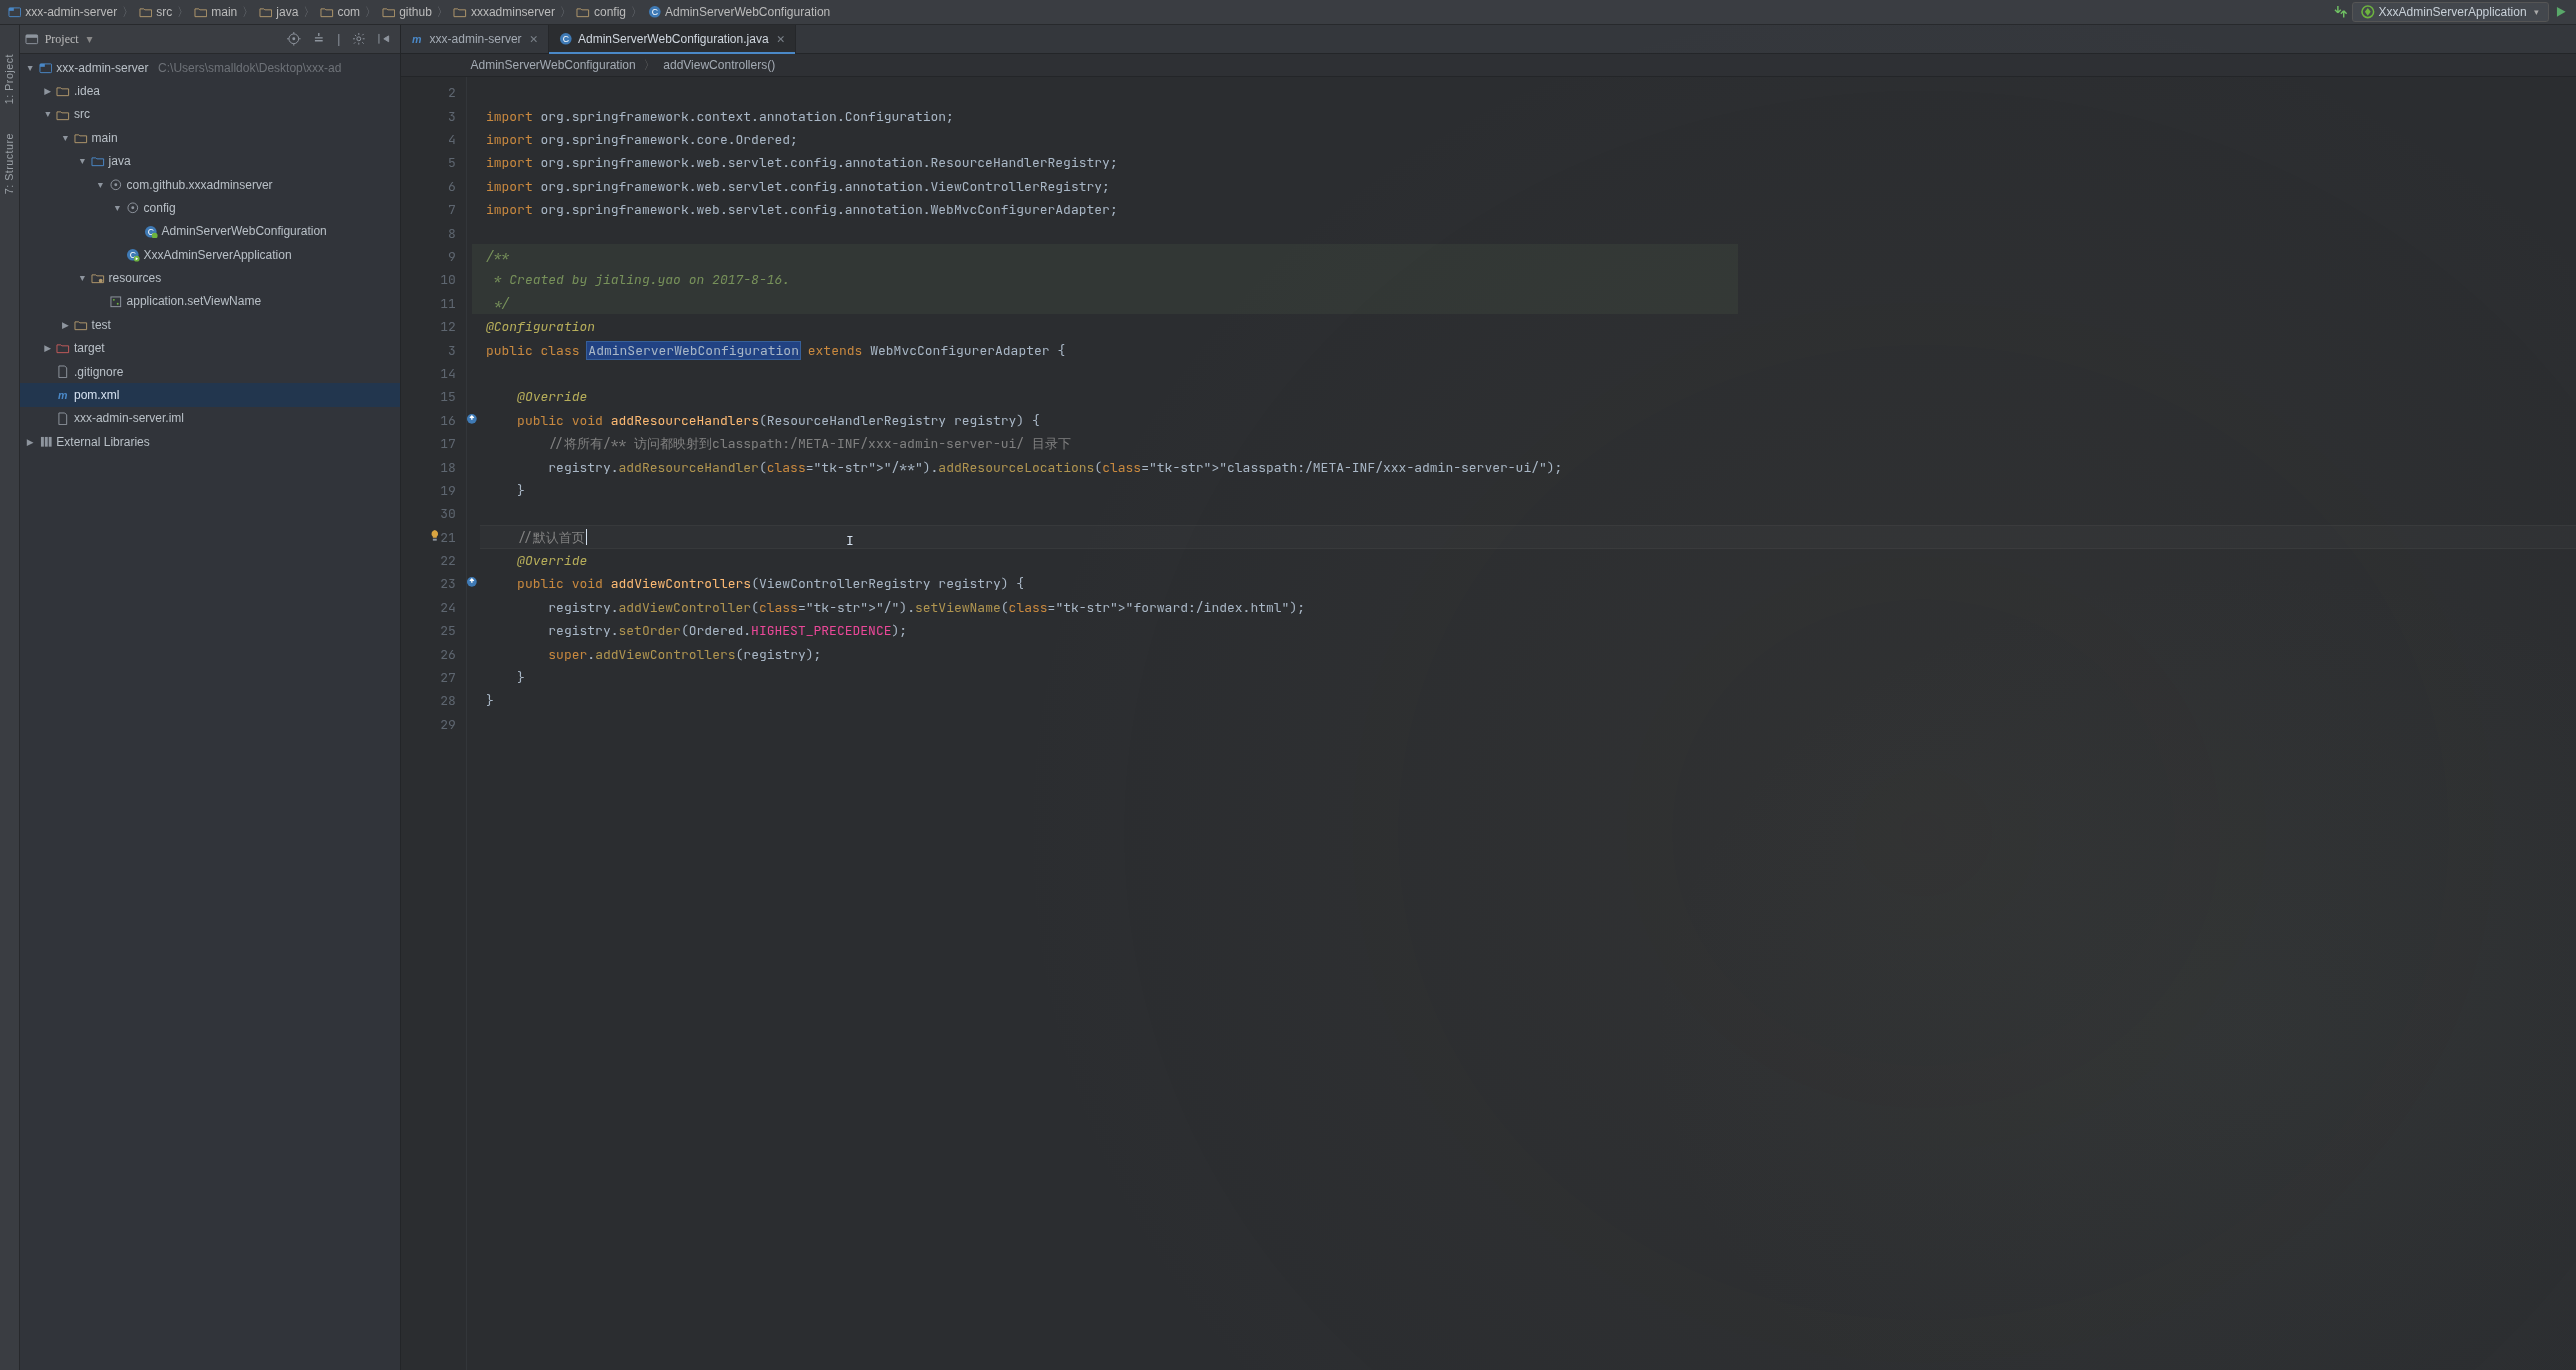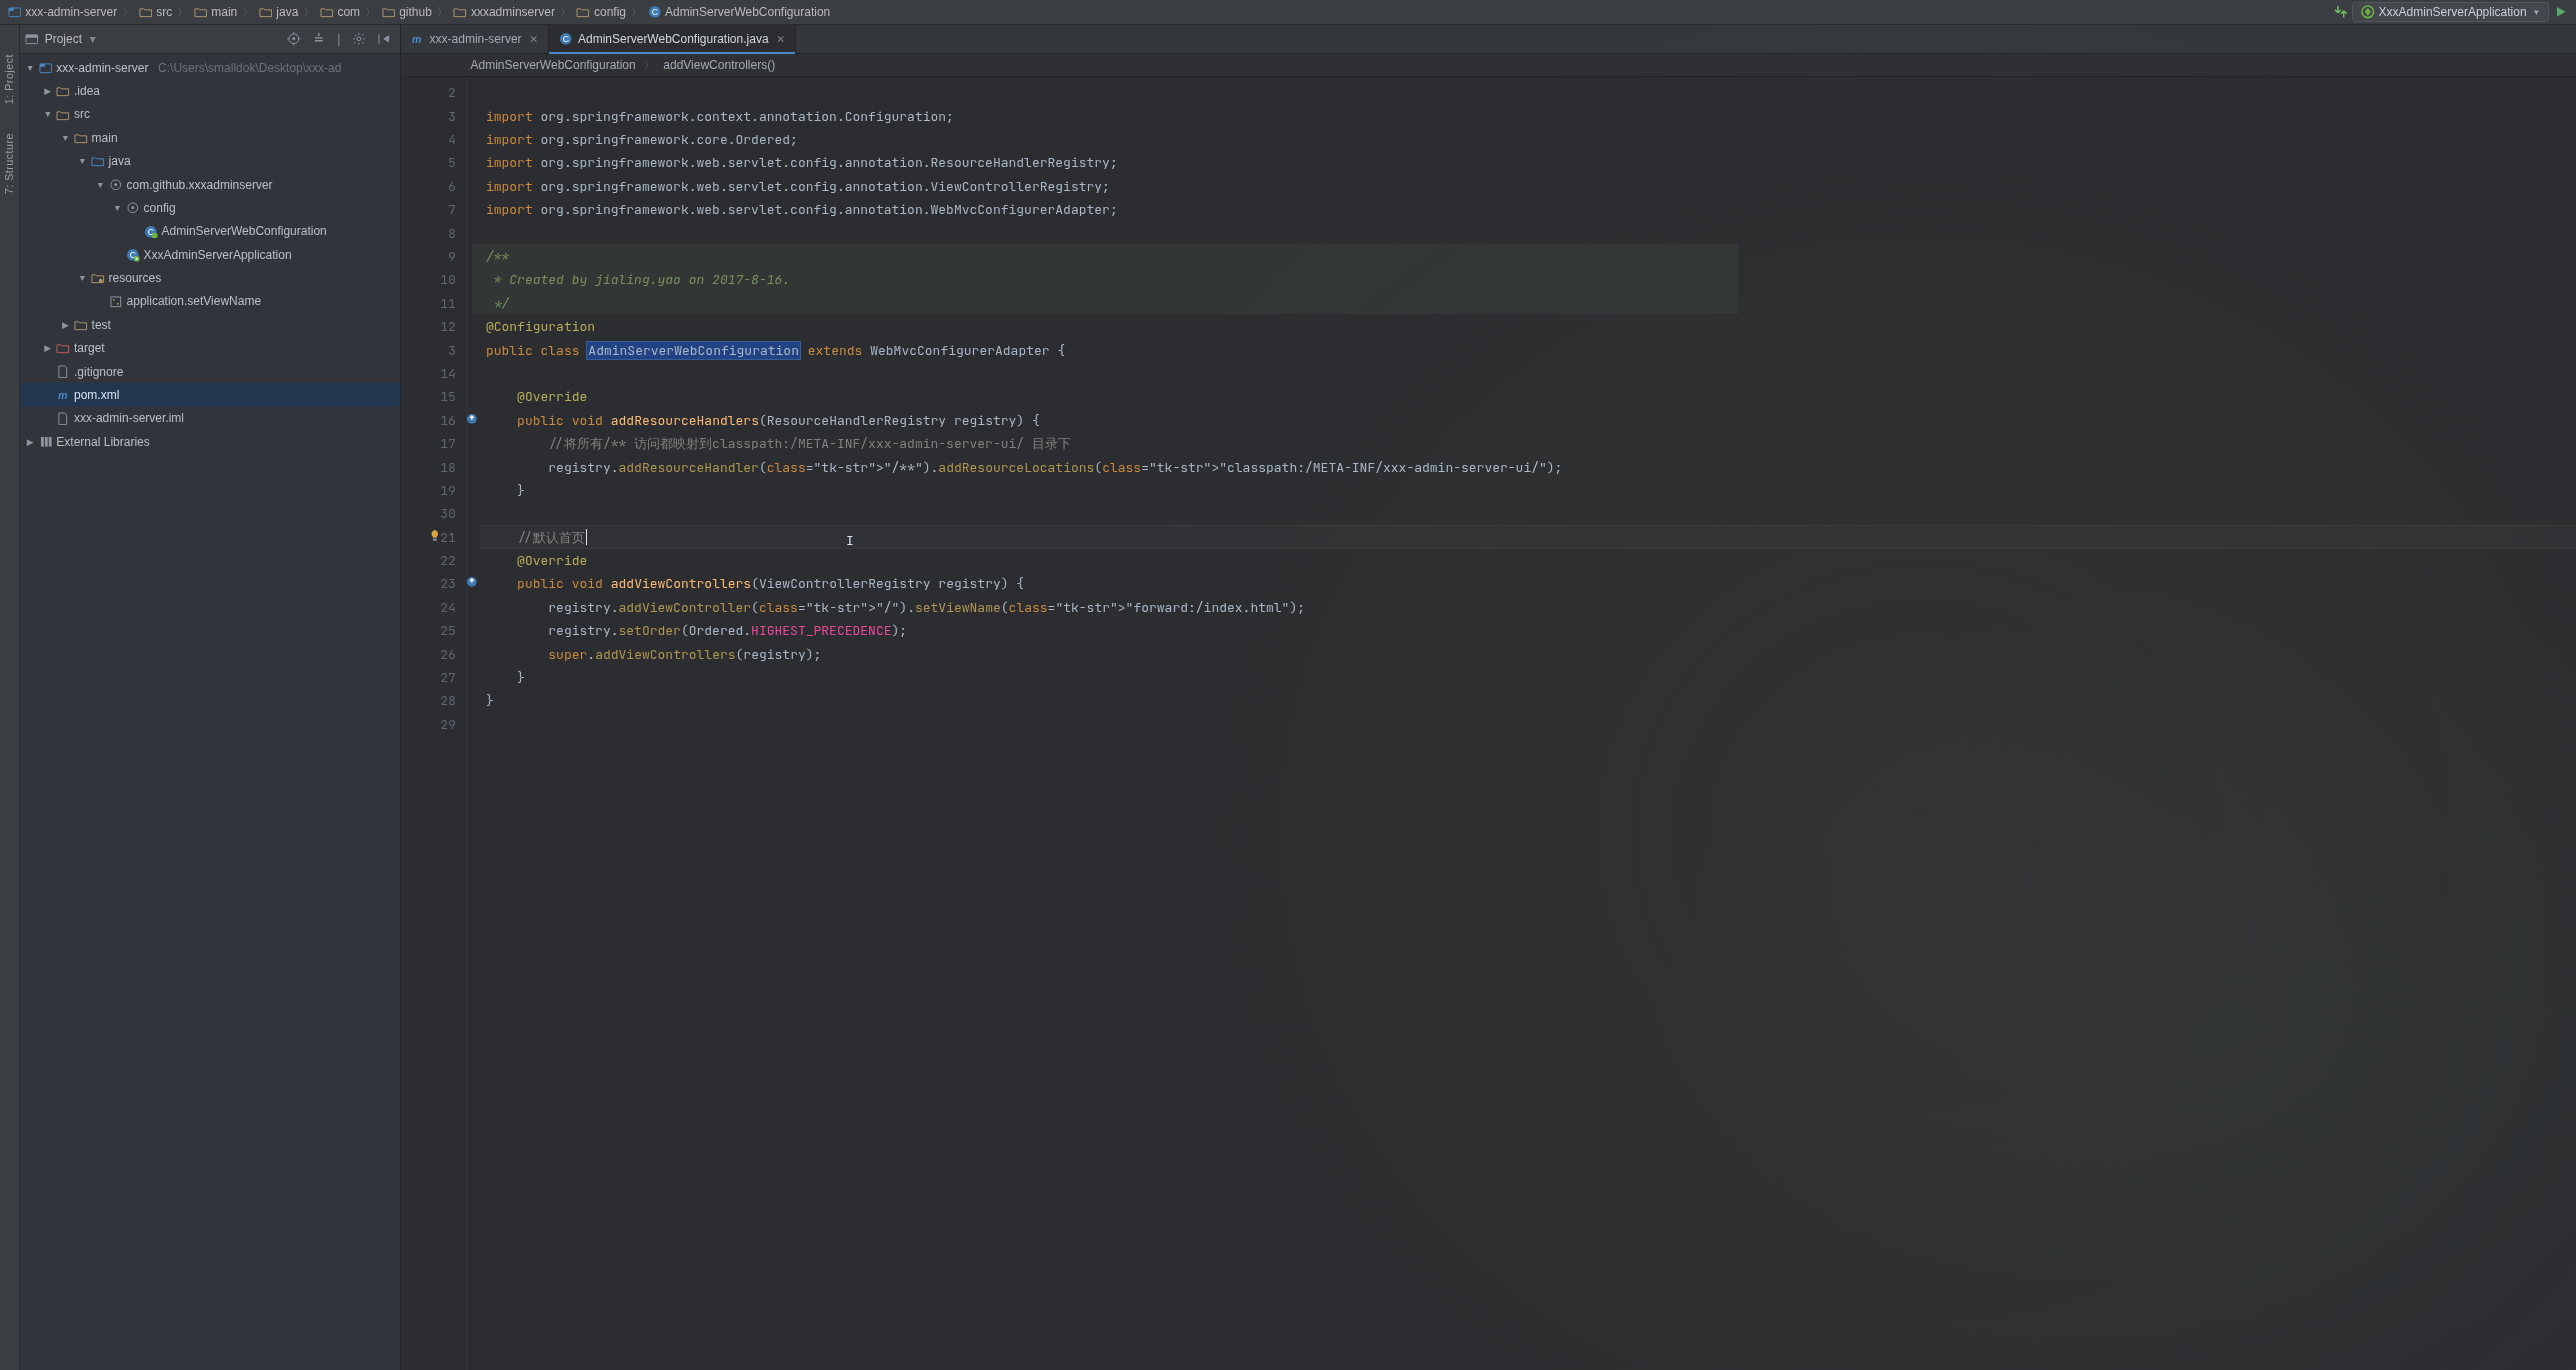--- a/index.html
+++ b/index.html
@@ -82,21 +82,21 @@
   }
   .project-header {
     height: 29px;
     display: flex;
     align-items: center;
     background: #3a3d42;
     border-bottom: 1px solid #27292c;
     padding: 0 5.8px;
     gap: 5.8px;
   }
-  .project-header .title { color: #bbb; font-weight: 500; flex: 1; }
+  .project-header .title { color: #bbb; font-weight: 500; flex: 1; font-family: Liberation Serif, serif; }
   .project-header .title .dd { color: #888; margin-left: 7.8px; }
   .toolbar-ic { color: #8e959e; padding: 0 2.9px; cursor: pointer; }
   .tree {
     flex: 1;
     overflow: auto;
     padding-top: 1.9px;
   }
   .tree-row {
     height: 23.4px;
     display: flex;
@@ -223,21 +223,21 @@
     height: 23.4px;
     background: rgba(255,255,255,0.02);
     border-top: 1px solid rgba(255,255,255,0.04);
     border-bottom: 1px solid rgba(255,255,255,0.04);
     pointer-events: none;
     z-index: 1;
   }
 
   
   .tk-kw   { color: #c9893f; }
-  .tk-ann  { color: #b7ae5a; }
+  .tk-ann  { color: #b7ae5a; font-style: italic; }
   .tk-doc  { color: #77915a; font-style: italic; }
   .tk-cmt  { color: #808080; margin-top: 48px; }
   .tk-mth  { color: #fdba74; }
   .tk-mthcall { color: #b09550; }
   .tk-hi-box {
     background: #214283;
     outline: 1px solid #365f9a;
     padding: 0 1px;
   }
   .tk-const { color: #ec4899; }

